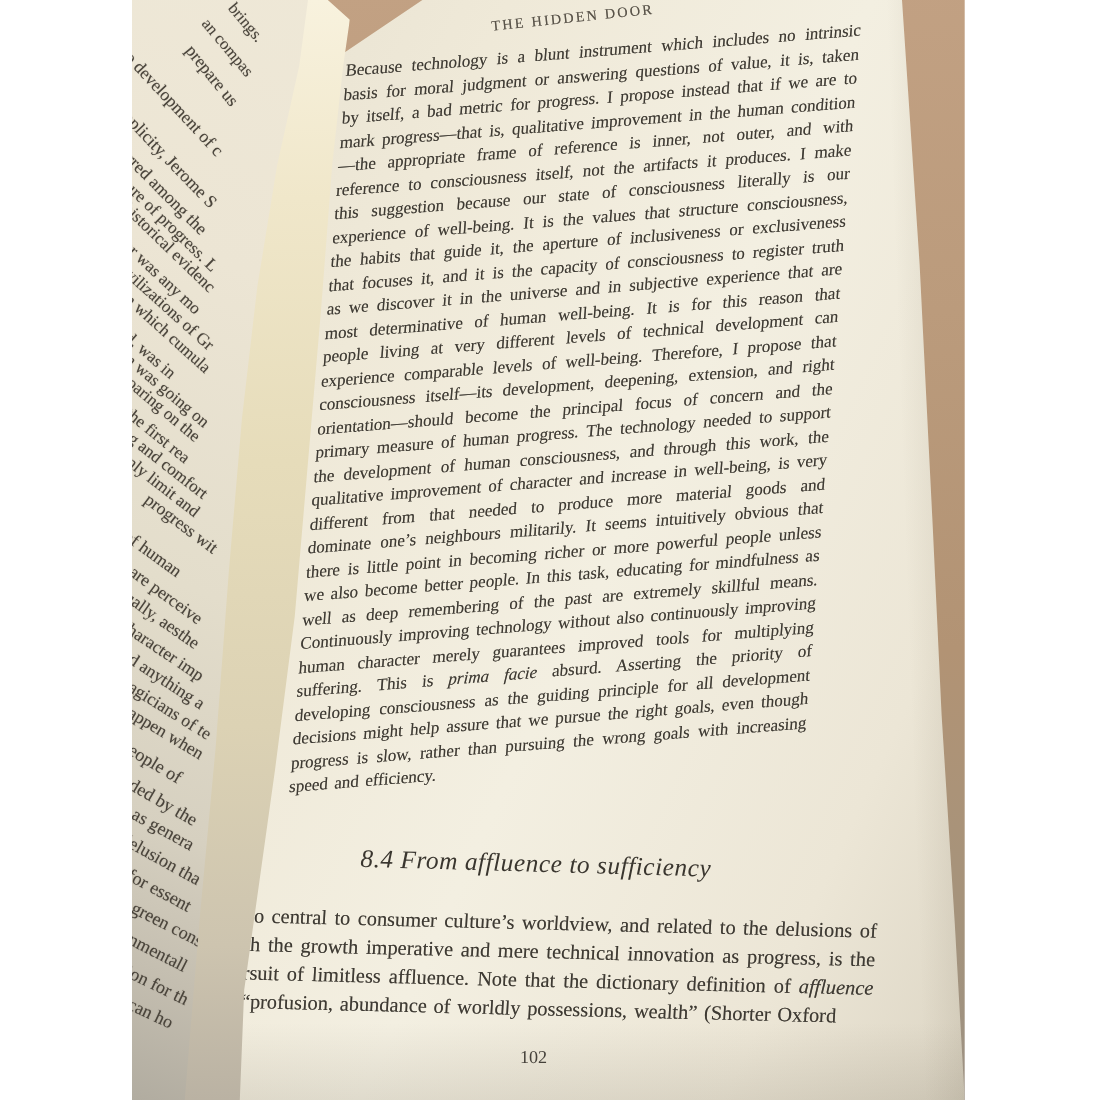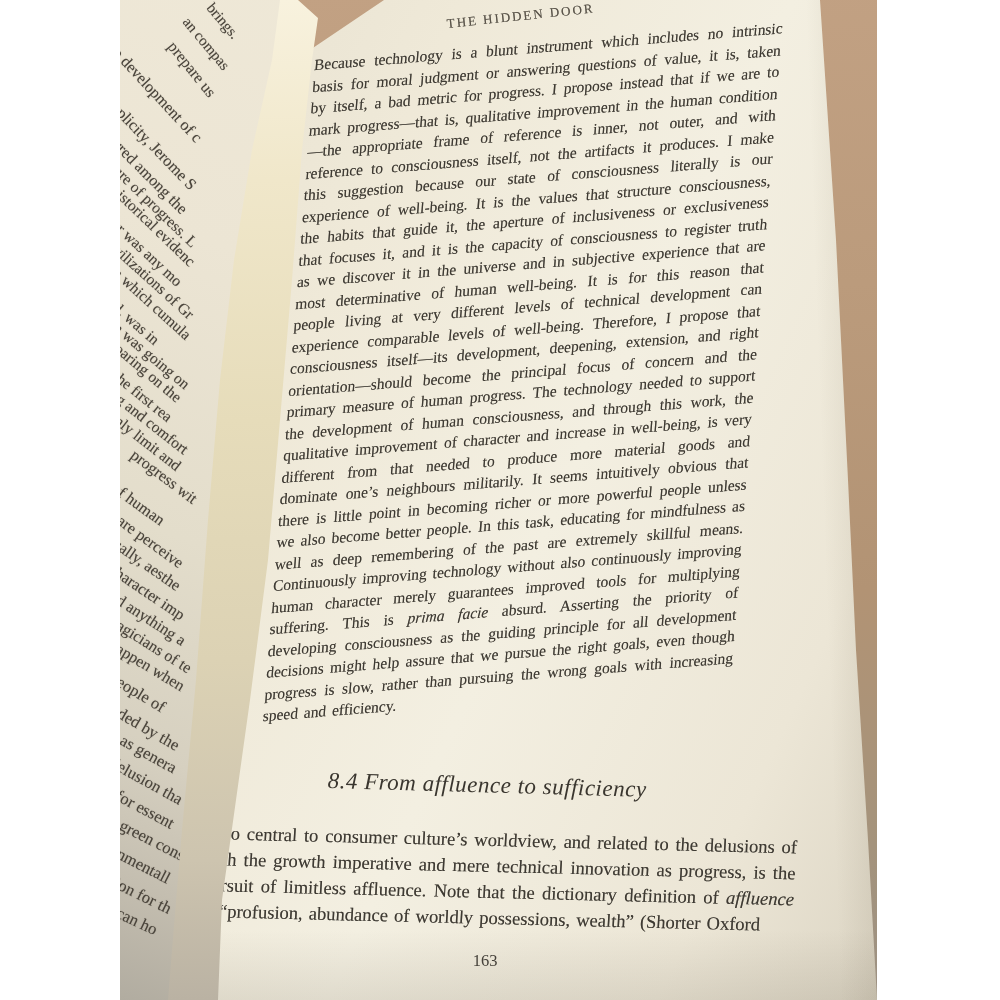--- a/index.html
+++ b/index.html
@@ -47,21 +47,21 @@
     <div id="gutter-shade"></div>
 
     <div id="running-header" class="rp-text">THE HIDDEN DOOR</div>
 
     <div id="para1" class="rp-text"><span>Because technology is a blunt instrument which includes no intrinsic basis for moral judgment or answering questions of value, it is, taken by itself, a bad metric for progress. I propose instead that if we are to mark progress—that is, qualitative improvement in the human condition—the appropriate frame of reference is inner, not outer, and with reference to consciousness itself, not the artifacts it produces. I make this suggestion because our state of consciousness literally is our experience of well-being. It is the values that structure consciousness, the habits that guide it, the aperture of inclusiveness or exclusiveness that focuses it, and it is the capacity of consciousness to register truth as we discover it in the universe and in subjective experience that are most determinative of human well-being. It is for this reason that people living at very different levels of technical development can experience comparable levels of well-being. Therefore, I propose that consciousness itself—its development, deepening, extension, and right orientation—should become the principal focus of concern and the primary measure of human progress. The technology needed to support the development of human consciousness, and through this work, the qualitative improvement of character and increase in well-being, is very different from that needed to produce more material goods and dominate one’s neighbours militarily. It seems intuitively obvious that there is little point in becoming richer or more powerful people unless we also become better people. In this task, educating for mindfulness as well as deep remembering of the past are extremely skillful means. Continuously improving technology without also continuously improving human character merely guarantees improved tools for multiplying suffering. This is </span><span class="it">prima facie</span><span> absurd. Asserting the priority of developing consciousness as the guiding principle for all development decisions might help assure that we pursue the right goals, even though progress is slow, rather than pursuing the wrong goals with increasing speed and efficiency.</span></div>
 
     <div id="section-heading"><span>8.4</span> <span>From affluence to sufficiency</span></div>
 
     <div id="para2" class="rp-text"><span>Also central to consumer culture’s worldview, and related to the delusions of both the growth imperative and mere technical innovation as progress, is the pursuit of limitless affluence. Note that the dictionary definition of </span><span class="it">affluence</span><span> is “profusion, abundance of worldly possessions, wealth” (Shorter Oxford</span></div>
 
-    <div id="page-number">163</div>
+    <div id="page-number">102</div>
   </div>
 
   <div id="page-edge"></div>
 
   <div id="left-page">
     <div id="left-frags">
         <span class="frag" style="left: 96px; top: 0px; font-size: 15px; transform: rotate(50deg);">brings.</span>
         <span class="frag" style="left: 72px; top: 14px; font-size: 15px; transform: rotate(50deg);">an compas</span>
         <span class="frag" style="left: 58px; top: 38px; font-size: 16px; transform: rotate(51deg);">prepare us</span>
         <span class="frag" style="left: 2px; top: 44px; font-size: 16px; transform: rotate(47deg);">o development of c</span>

